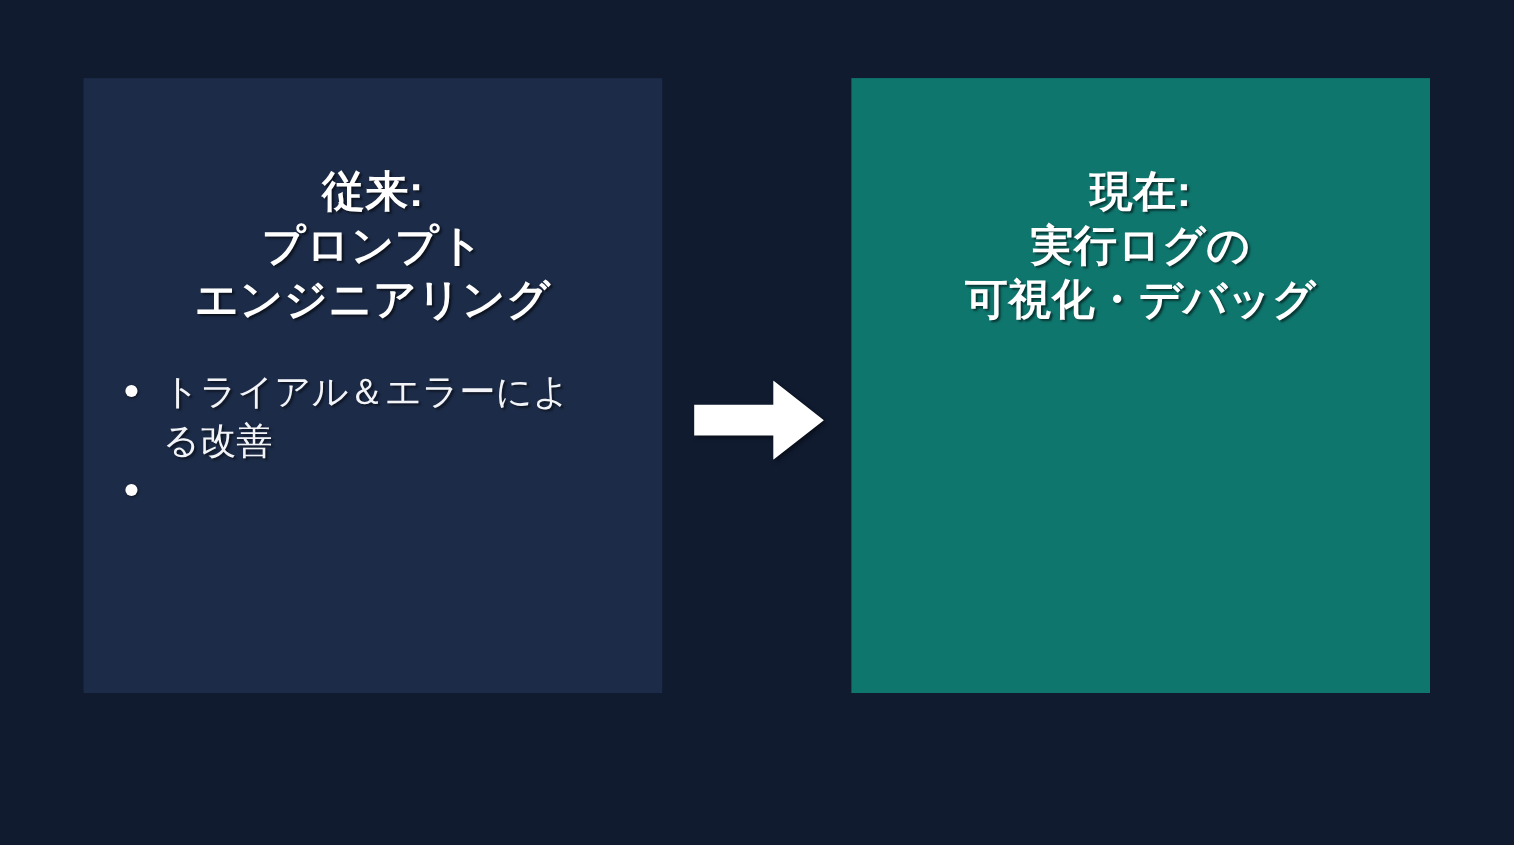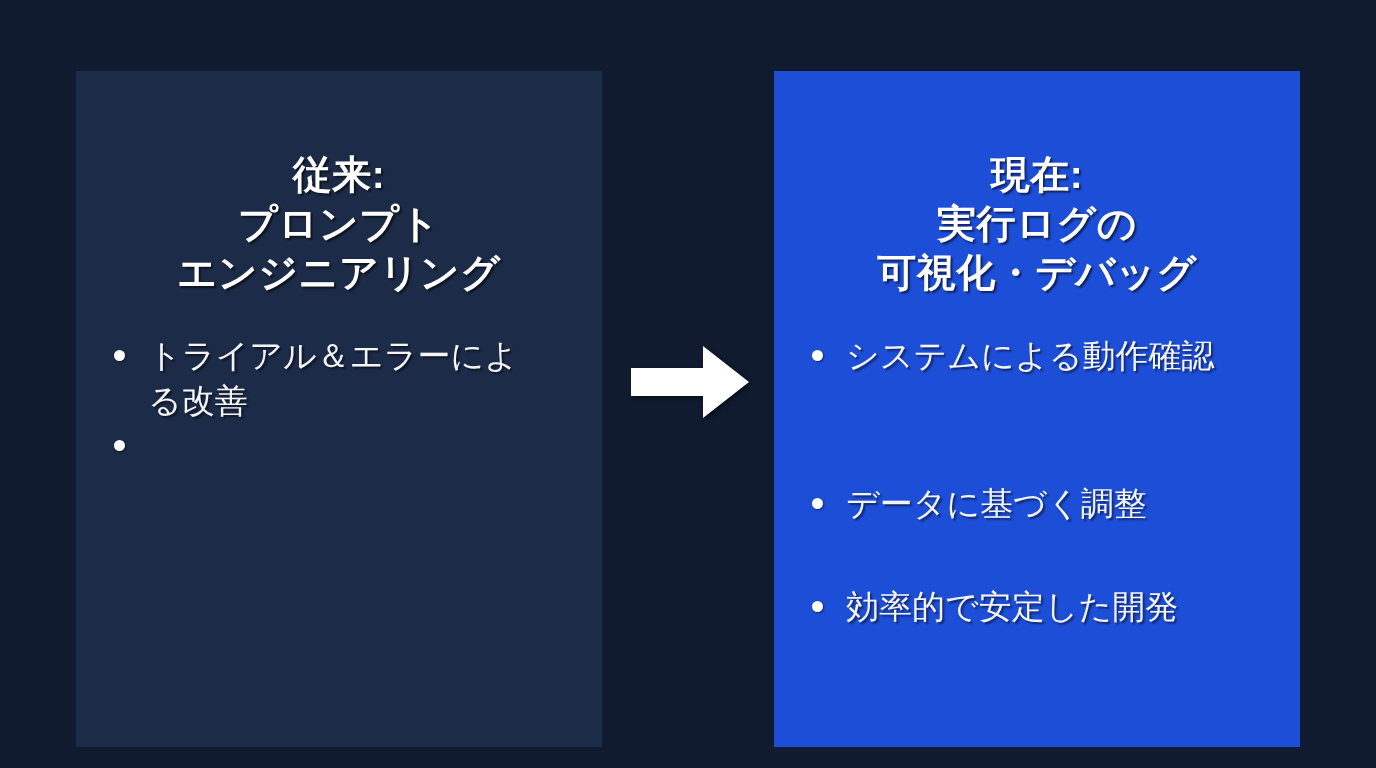--- a/index.html
+++ b/index.html
@@ -21,21 +21,21 @@
     width: 1376px;
     height: 768px;
     background: #101b30;
     box-sizing: border-box;
   }
 
   .panel {
     position: absolute;
     top: 71px;
     width: 526px;
-    height: 676px;
+    height: 559px;
     background: #1c2b47;
     box-sizing: border-box;
     padding: 0;
   }
 
   #panel-left  { left: 76px;  }
   #panel-right { left: 774px; }
 
   .panel-title {
     position: absolute;
@@ -136,38 +136,24 @@
     </ul>
 
   </section>
 
   <div id="arrow">
     <svg viewBox="0 0 118 72" xmlns="http://www.w3.org/2000/svg" aria-hidden="true">
       <polygon points="0,22 72,22 72,0 118,36 72,72 72,50 0,50" fill="#ffffff"></polygon>
     </svg>
   </div>
 
-  <section id="panel-right" class="panel" style="background: #1d4ed8;">
+  <section id="panel-right" class="panel" style="background: #0f766e;">
 
     <h2 class="panel-title">
       <span class="tline">現在:</span>
       <span class="tline">実行ログの</span>
       <span class="tline">可視化・デバッグ</span>
     </h2>
 
-    <ul id="list-right" class="bullet-list">
-      <li class="bullet-item">
-        <span class="bullet-dot"></span>
-        <span class="bullet-text">システムによる動作確認</span>
-      </li>
-      <li class="bullet-item">
-        <span class="bullet-dot"></span>
-        <span class="bullet-text">データに基づく調整</span>
-      </li>
-      <li class="bullet-item">
-        <span class="bullet-dot"></span>
-        <span class="bullet-text">効率的で安定した開発</span>
-      </li>
-    </ul>
 
   </section>
 
 </div>
 
 </body></html>

